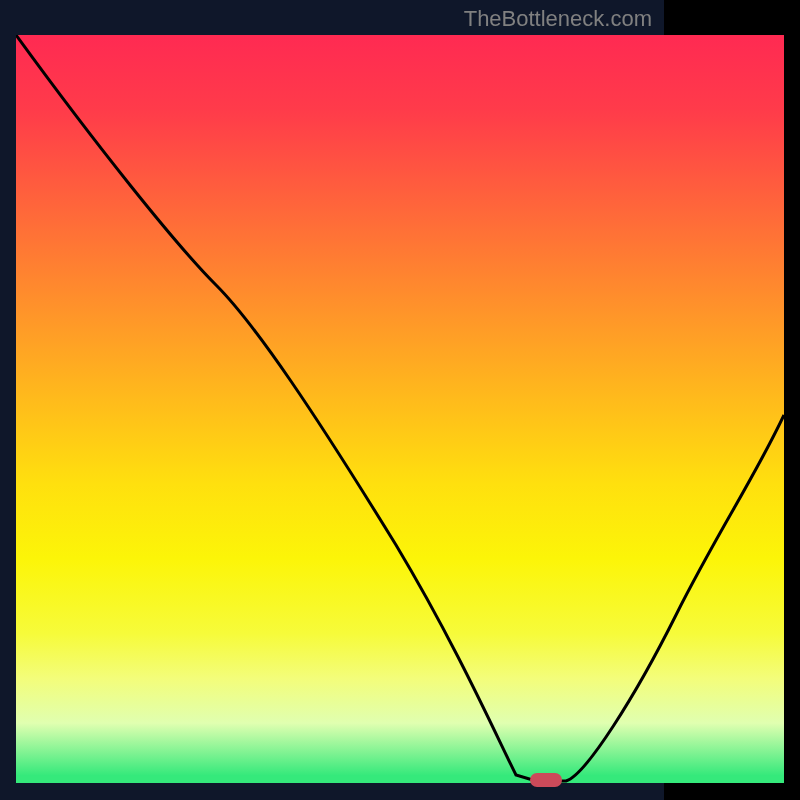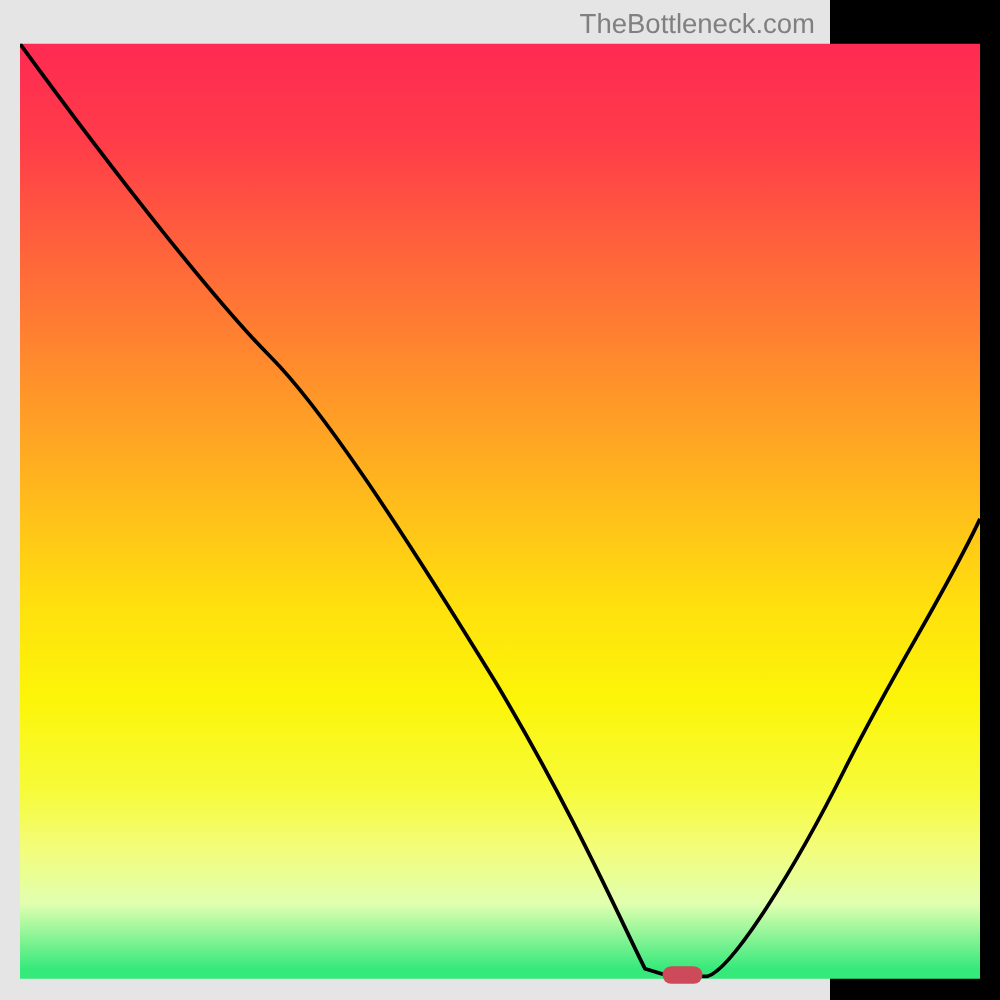--- a/index.html
+++ b/index.html
@@ -7,21 +7,21 @@
     padding: 0;
     width: 800px;
     height: 800px;
     background: #000;
     overflow: hidden;
   }
   .container {
     position: relative;
     width: 664px;
     height: 800px;
-    background: #e5e5e5;
+    background: #0f172a;
   }
   .watermark {
     position: absolute;
     top: 6px;
     right: 12px;
     color: #808080;
     font-family: Arial, sans-serif;
     font-size: 22px;
     z-index: 10;
   }

